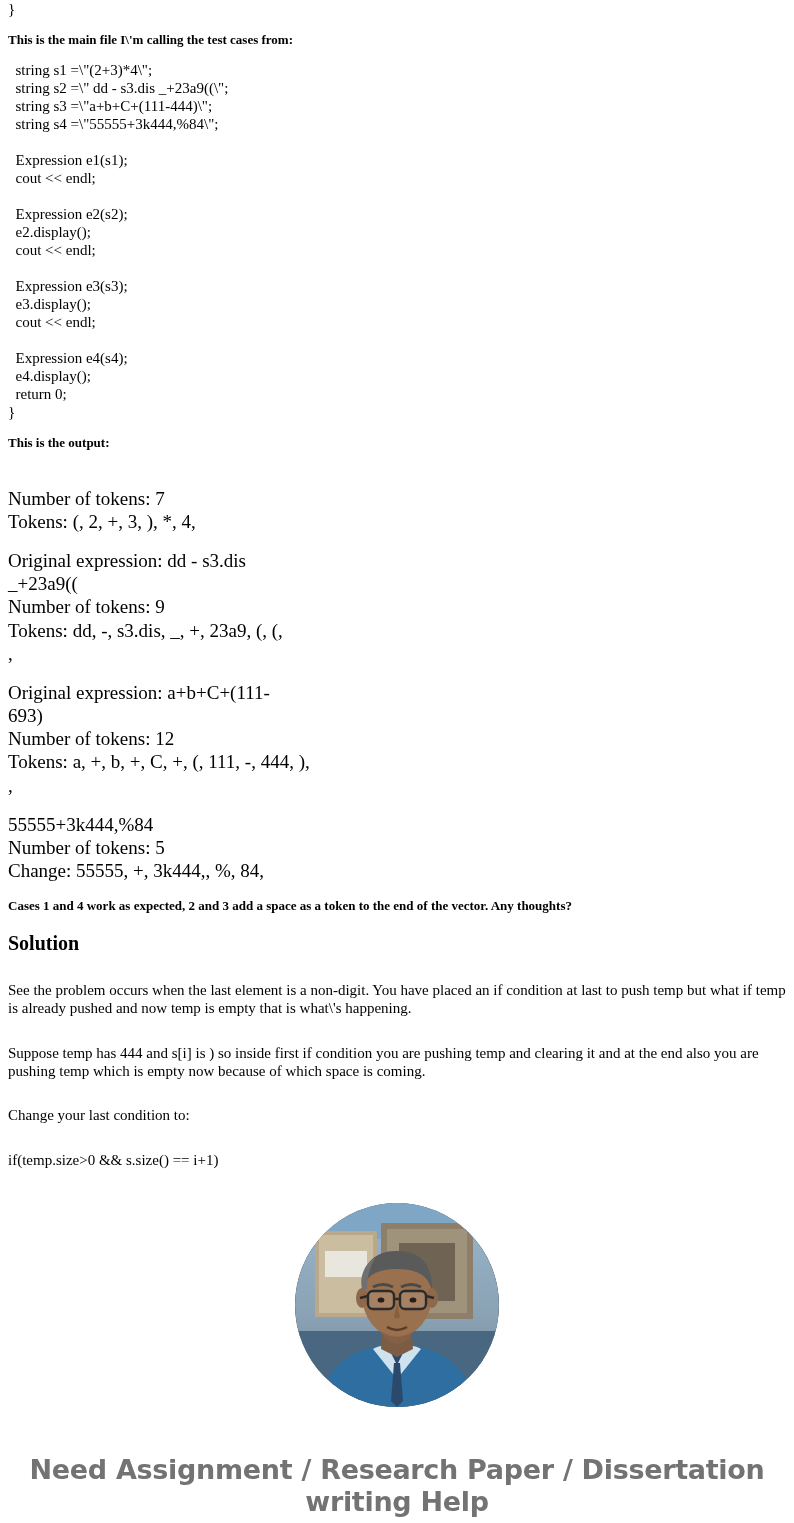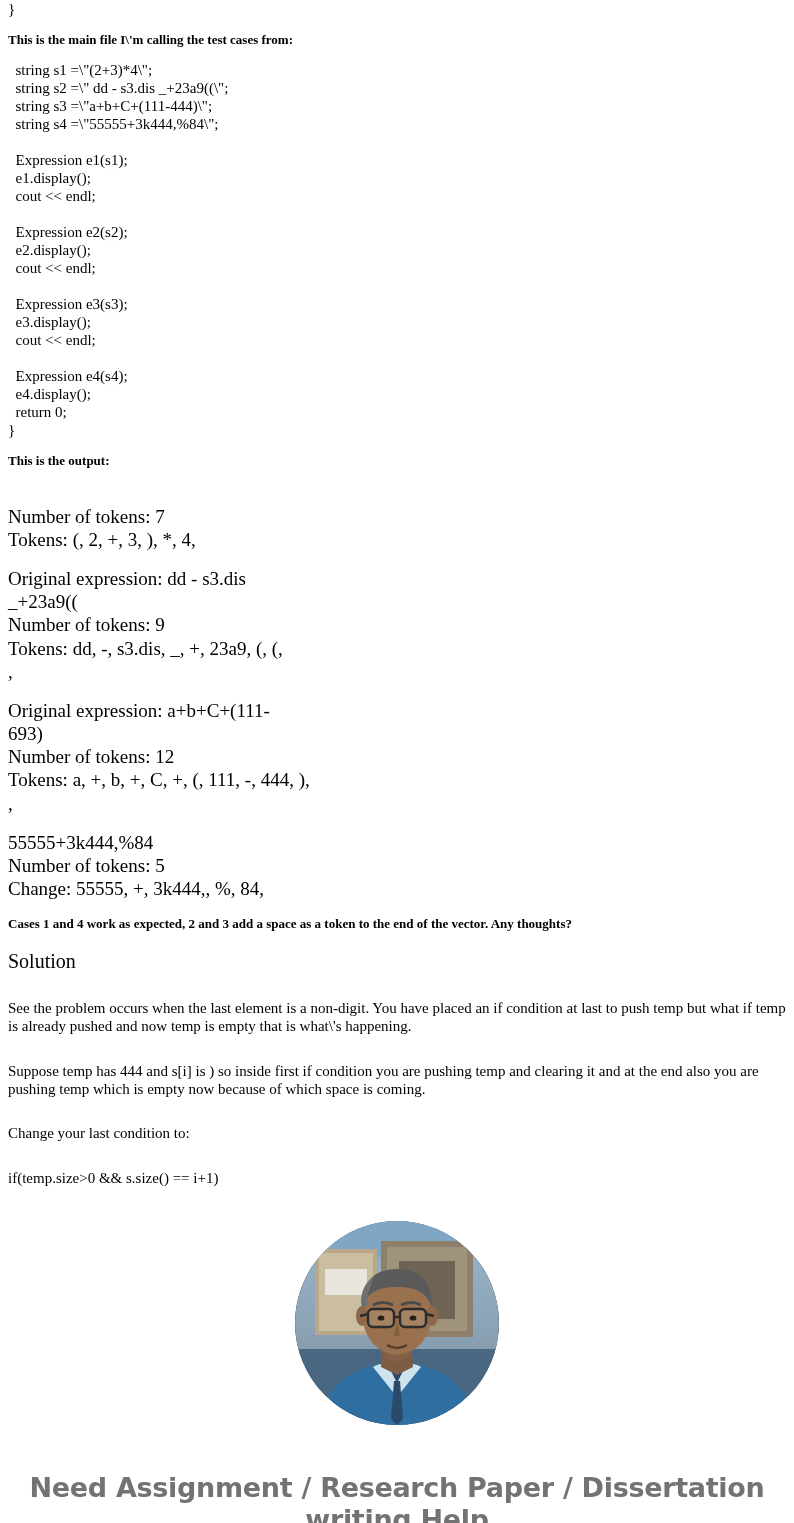--- a/index.html
+++ b/index.html
@@ -28,21 +28,21 @@
   }
   .code-block {
     margin: 0;
   }
   .bold-para {
     font-weight: bold;
     font-size: 13px;
     margin: 14px 0 14px 0;
   }
   .heading-solution {
-    font-weight: normal;
+    font-weight: bold;
     font-size: 20px;
     margin: 18px 0 14px 0;
   }
   .para {
     margin: 26px 0;
     font-size: 15px;
     line-height: 1.22;
   }
   .out-line {
     font-size: 19px;
@@ -95,21 +95,20 @@
 
   <div class="bold-para">This is the main file I\'m calling the test cases from:</div>
 
   <div class="code-block">
     <div class="code-line">  string s1 =\"(2+3)*4\";</div>
     <div class="code-line">  string s2 =\" dd - s3.dis _+23a9((\";</div>
     <div class="code-line">  string s3 =\"a+b+C+(111-444)\";</div>
     <div class="code-line">  string s4 =\"55555+3k444,%84\";</div>
     <div class="code-line">&nbsp;</div>
     <div class="code-line">  Expression e1(s1);</div>
-    <div class="code-line">  e1.display();</div>
     <div class="code-line">  cout &lt;&lt; endl;</div>
     <div class="code-line">&nbsp;</div>
     <div class="code-line">  Expression e2(s2);</div>
     <div class="code-line">  e2.display();</div>
     <div class="code-line">  cout &lt;&lt; endl;</div>
     <div class="code-line">&nbsp;</div>
     <div class="code-line">  Expression e3(s3);</div>
     <div class="code-line">  e3.display();</div>
     <div class="code-line">  cout &lt;&lt; endl;</div>
     <div class="code-line">&nbsp;</div>

